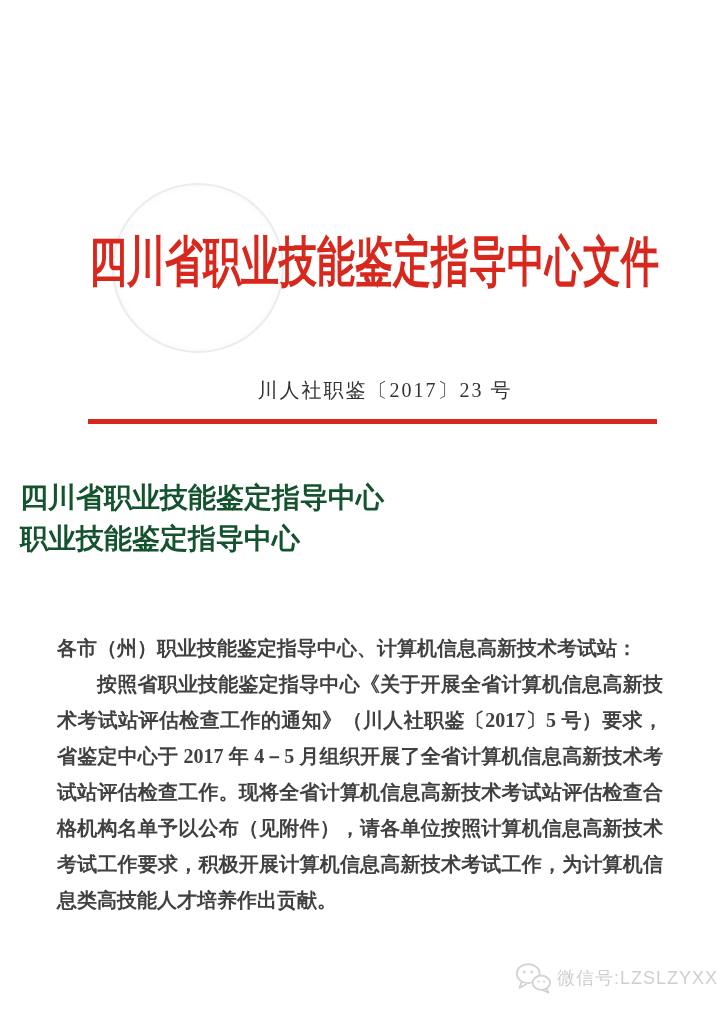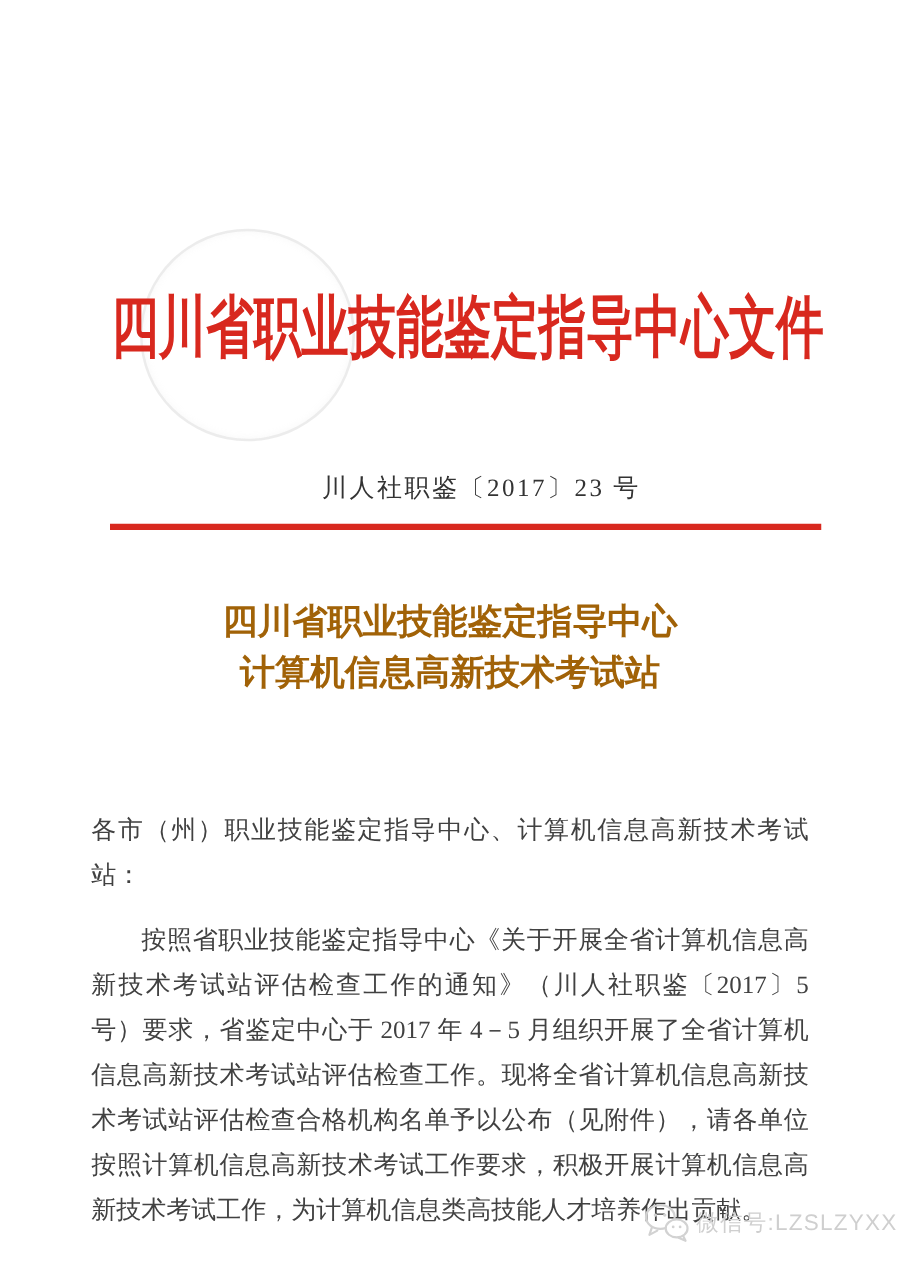--- a/index.html
+++ b/index.html
@@ -58,38 +58,38 @@
     left: 88px;
     width: 569px;
     height: 5px;
     background: #d8281e;
   }
   .doc-title {
     position: absolute;
     top: 477px;
     left: 20px;
     right: 20px;
-    text-align: center;
     font-weight: bold;
     font-size: 28px;
     line-height: 41px;
-    color: #a16207;
+    color: #14532d;
   }
   .body-text {
     position: absolute;
     top: 630px;
     left: 57px;
     width: 606px;
     font-size: 20px;
     line-height: 36px;
     color: #414141;
     text-align: justify;
   }
   .body-text p {
-    margin: 16px;
+    margin: 0;
+    font-weight: bold;
   }
   .paragraph {
     text-indent: 2em;
   }
   .watermark {
     position: absolute;
     left: 514px;
     top: 962px;
     display: flex;
     align-items: center;
@@ -112,21 +112,21 @@
   <div class="seal-ghost"></div>
 
   <h1 class="org-title">四川省职业技能鉴定指导中心文件</h1>
 
   <div class="doc-number">川人社职鉴〔2017〕23 号</div>
 
   <div class="red-rule"></div>
 
   <div class="doc-title">
     <div class="doc-title-line">四川省职业技能鉴定指导中心</div>
-    <div class="doc-title-line">计算机信息高新技术考试站</div>
+    <div class="doc-title-line">职业技能鉴定指导中心</div>
   </div>
 
   <div class="body-text">
     <p class="salutation">各市（州）职业技能鉴定指导中心、计算机信息高新技术考试站：</p>
     <p class="paragraph">按照省职业技能鉴定指导中心《关于开展全省计算机信息高新技术考试站评估检查工作的通知》（川人社职鉴〔2017〕5 号）要求，省鉴定中心于 2017 年 4－5 月组织开展了全省计算机信息高新技术考试站评估检查工作。现将全省计算机信息高新技术考试站评估检查合格机构名单予以公布（见附件），请各单位按照计算机信息高新技术考试工作要求，积极开展计算机信息高新技术考试工作，为计算机信息类高技能人才培养作出贡献。</p>
   </div>
 
   <div class="watermark">
     <svg class="wechat-icon" width="38" height="32" viewBox="0 0 48 40" aria-hidden="true">
       <g fill="none" stroke="#d2d2d2" stroke-width="2.2" stroke-linejoin="round" stroke-linecap="round">

